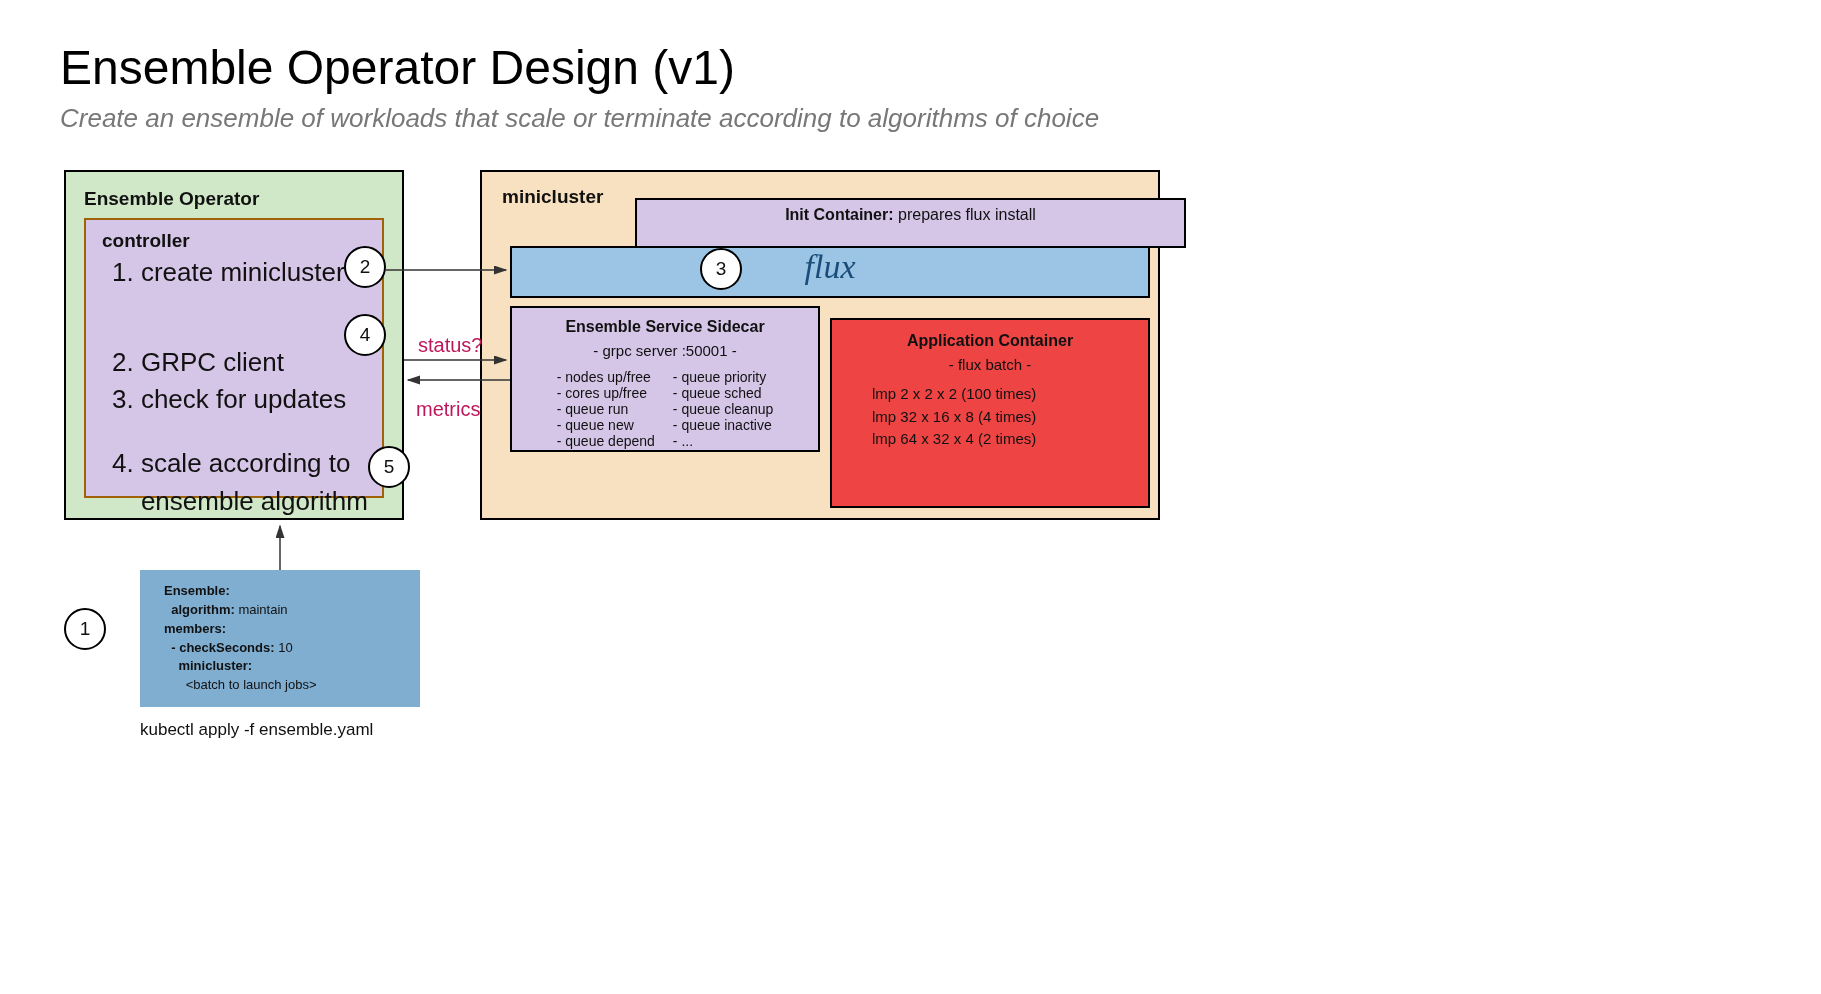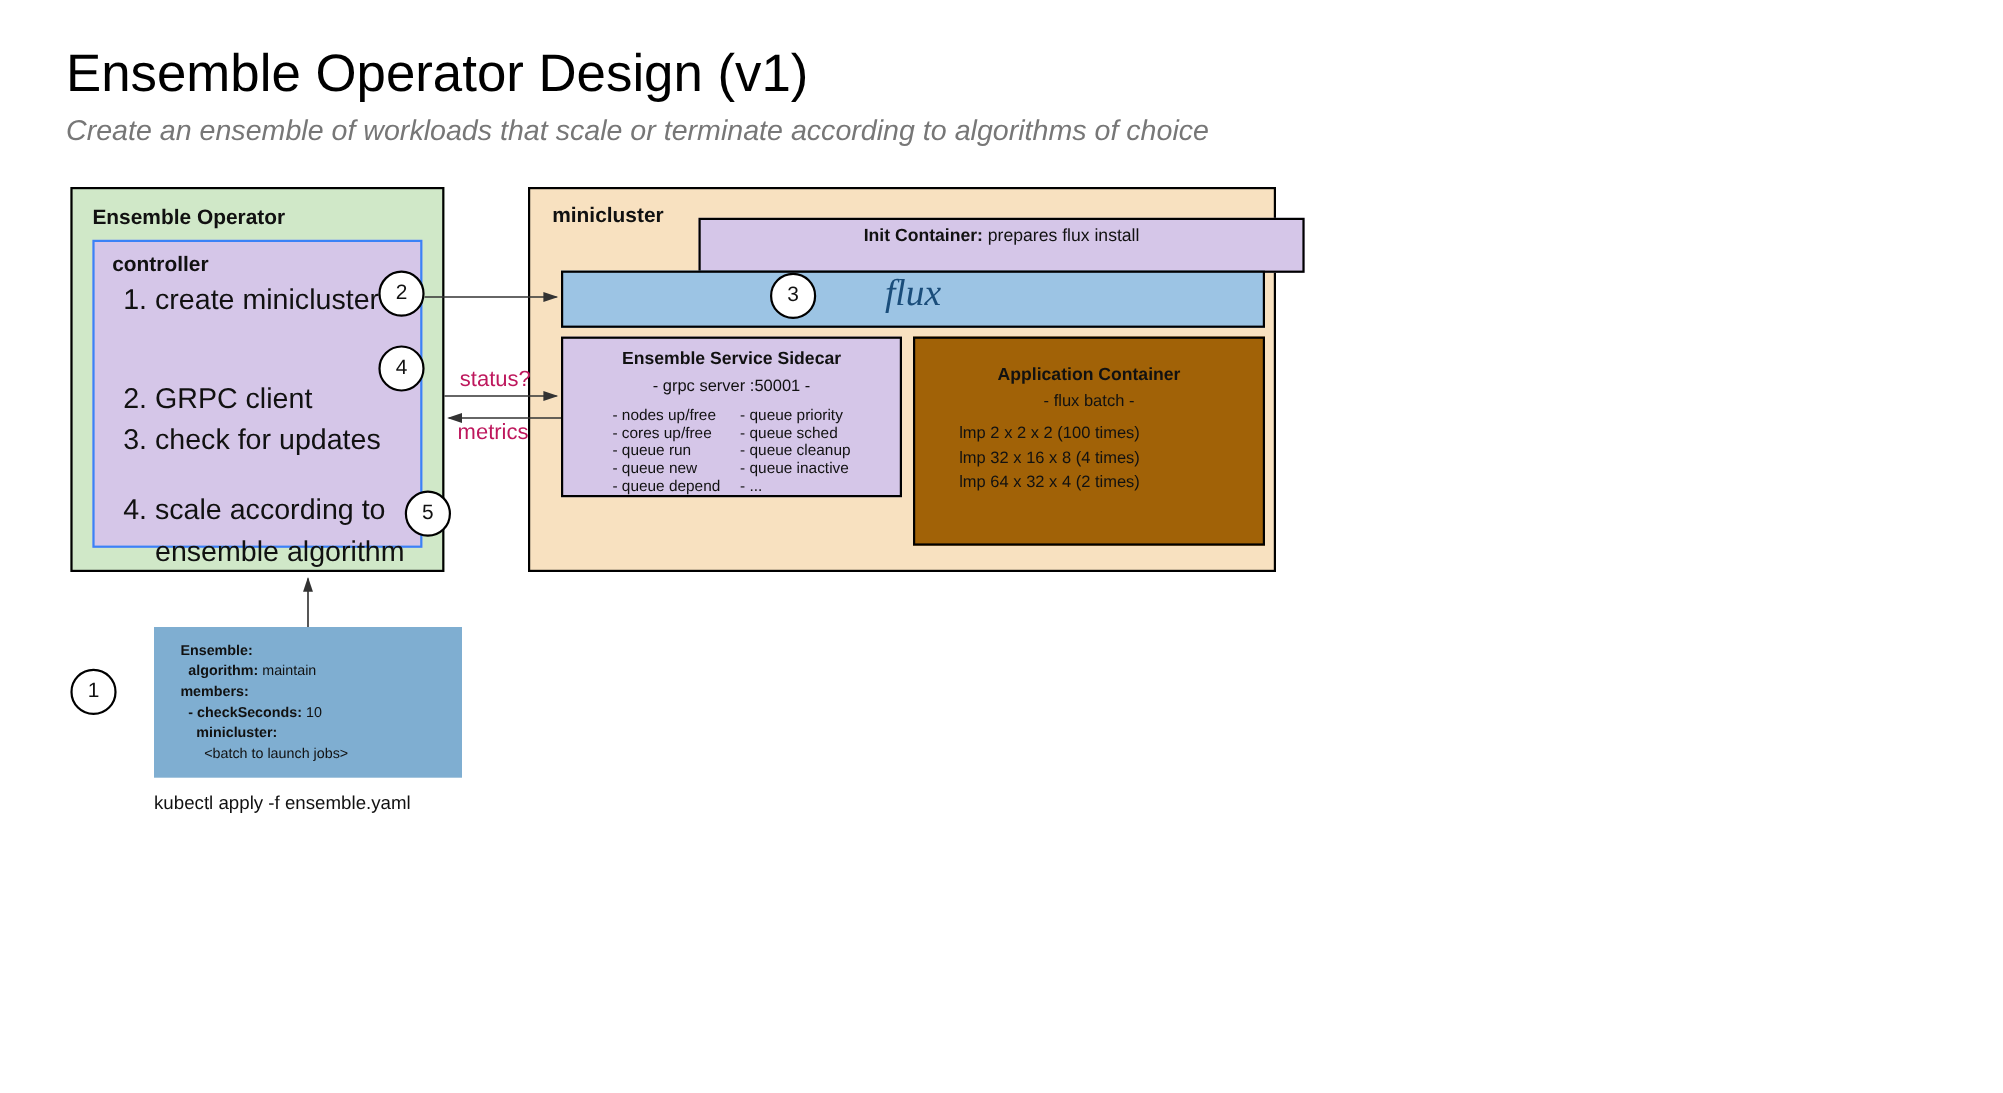--- a/index.html
+++ b/index.html
@@ -36,21 +36,21 @@
     background: #d0e8c8;
     padding: 16px 18px;
   }
   .operator-title {
     font-size: 19px;
     font-weight: 700;
     margin-bottom: 8px;
   }
   .controller {
     background: #d5c6e8;
-    border: 2px solid #3b82f6;
+    border: 2px solid #a16207;
     padding: 10px 16px 20px;
     height: 280px;
     position: relative;
   }
   .controller-title {
     font-size: 19px;
     font-weight: 700;
     margin-bottom: 2px;
   }
   .controller-list {
@@ -97,25 +97,25 @@
   .sidecar {
     position: absolute;
     left: 450px; top: 136px;
     width: 310px; height: 146px;
     background: #d5c6e8;
     text-align: center;
     padding: 10px 14px;
   }
   .appcontainer {
     position: absolute;
-    left: 770px; top: 136px;
+    left: 770px; top: 148px;
     width: 320px; height: 190px;
-    background: #a16207;
-    text-align: center;
-    padding: 24px 14px;
+    background: #ef4444;
+    text-align: center;
+    padding: 12px 14px;
   }
   .panel-title { font-weight: 700; font-size: 16px; margin-bottom: 6px; }
   .panel-sub { font-size: 15px; margin-bottom: 10px; }
   .panel-cols { display: flex; justify-content: center; gap: 18px; text-align: left; font-size: 14px; }
   .panel-col div { white-space: nowrap; }
   .panel-list { text-align: left; font-size: 15px; margin-left: 26px; line-height: 1.5; }
 
   .yaml {
     position: absolute;
     left: 80px; top: 400px;
@@ -159,21 +159,21 @@
     width: 1400px; height: 650px;
     pointer-events: none;
     z-index: 5;
   }
   .label-small {
     position: absolute;
     font-size: 20px;
     color: #be185d;
   }
   .l-status { left: 358px; top: 164px; }
-  .l-metrics { left: 356px; top: 212px; }
+  .l-metrics { left: 356px; top: 228px; }
 </style>
 </head>
 <body>
 
 <h1 class="title">Ensemble Operator Design (v1)</h1>
 <div class="subtitle">Create an ensemble of workloads that scale or terminate according to algorithms of choice</div>
 
 <div class="canvas">
 
   <div class="operator box">

